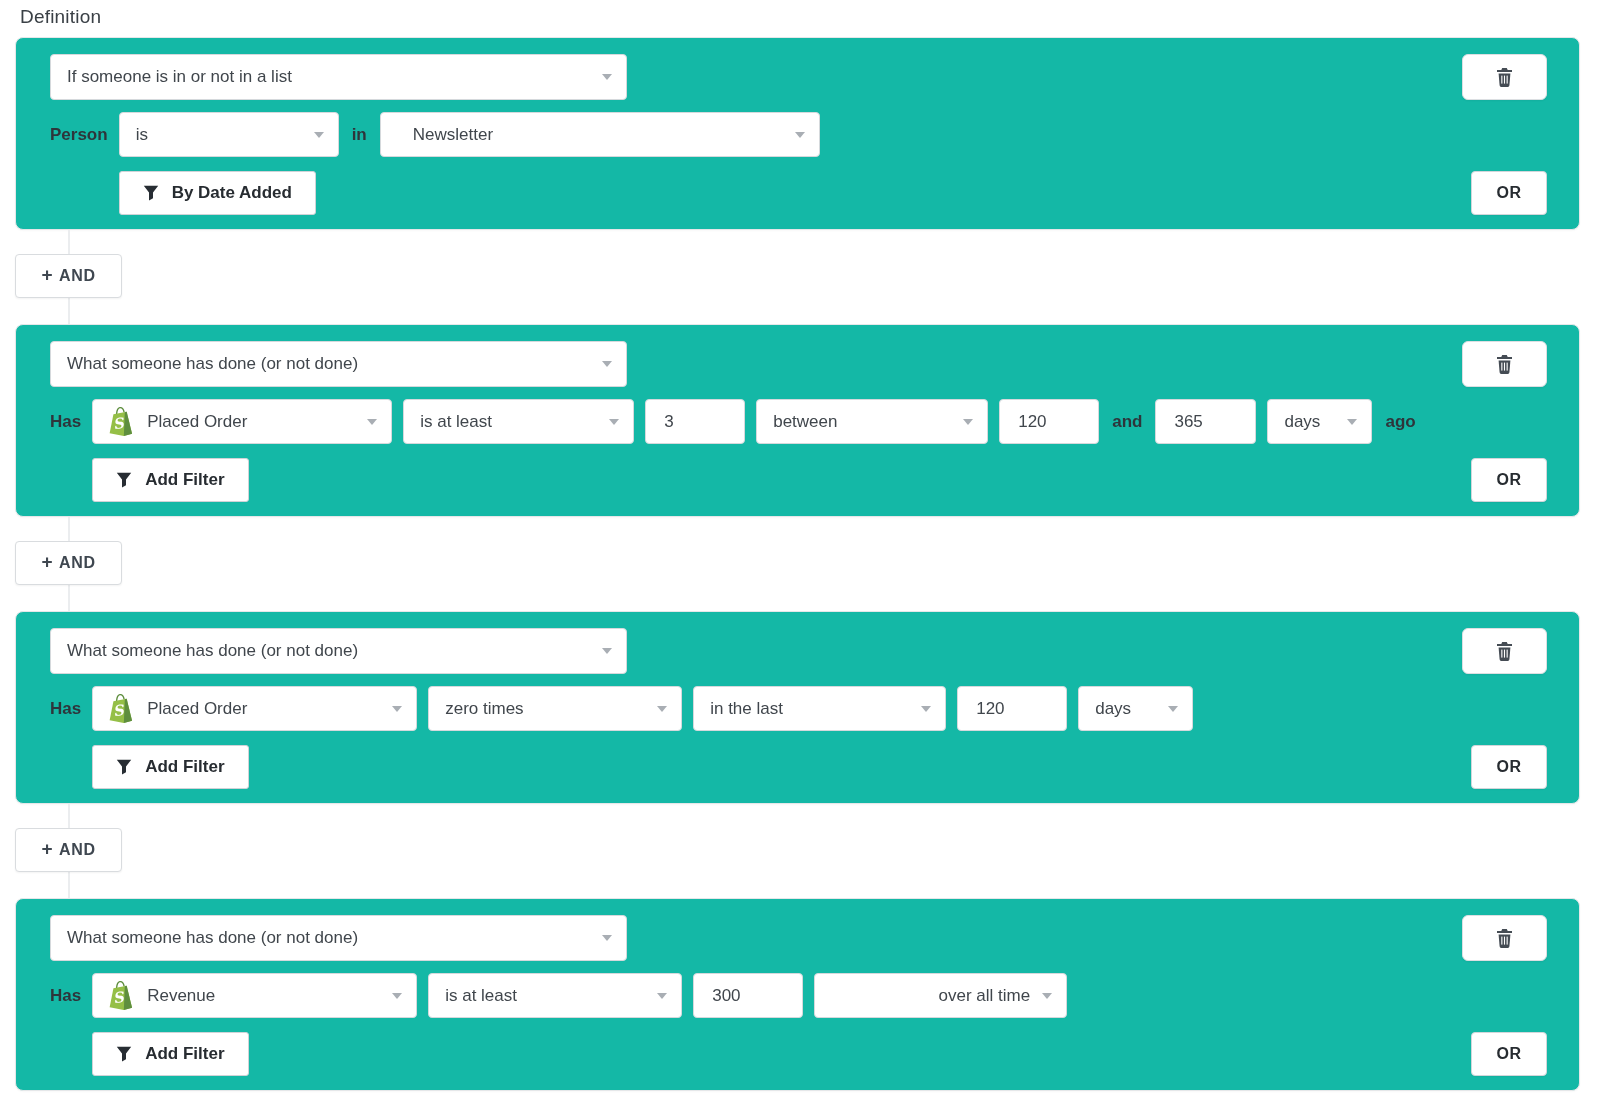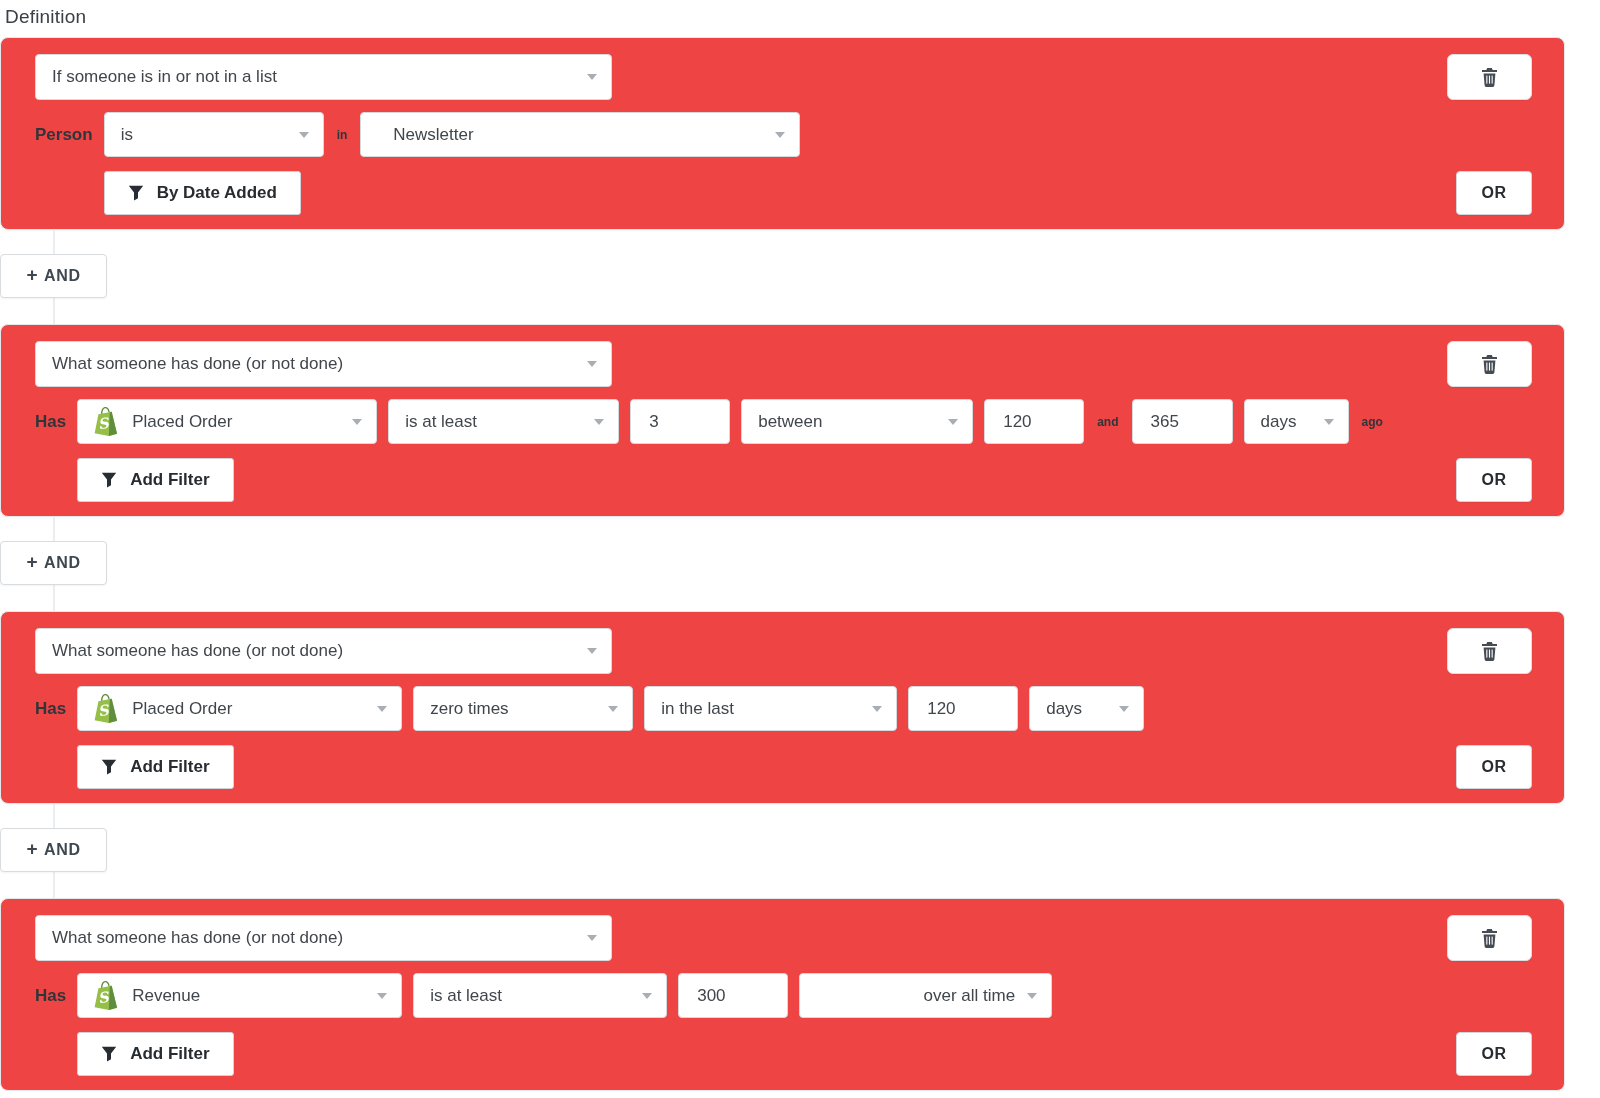--- a/index.html
+++ b/index.html
@@ -3,27 +3,27 @@
 <meta charset="utf-8">
 <style>
   * { box-sizing: border-box; }
   html, body { margin: 0; padding: 0; }
   body {
     width: 1600px; height: 1098px; overflow: hidden;
     background: #ffffff;
     font-family: "Liberation Sans", sans-serif;
     color: #3f464d;
   }
-  .page { width: 1565px; }
+  .page { margin-left: 15px; width: 1565px; }
   .page-title {
     font-size: 19px; font-weight: 400; color: #3a4046;
     margin: 6px 0 9px 5px; letter-spacing: .2px;
   }
   .card {
-    border: 1px solid #e5e7e9; border-radius: 8px; background: #ef4444;
+    border: 1px solid #e5e7e9; border-radius: 8px; background: #14b8a6;
     padding: 16px 32px 16px 34px; height: 193px;
     box-shadow: 0 1px 2px rgba(0,0,0,.03);
   }
   .card-top { display: flex; justify-content: space-between; align-items: flex-start; }
   .select {
     position: relative; height: 45px; background: #fff;
     border: 1px solid #d5d9dc; border-radius: 4px;
     display: flex; align-items: center; padding: 0 36px 0 16px;
     cursor: pointer; white-space: nowrap;
   }
@@ -40,21 +40,21 @@
     border: 1px solid #dcdfe2; border-radius: 6px;
     display: flex; align-items: center; justify-content: center;
     cursor: pointer; box-shadow: 0 1px 2px rgba(0,0,0,.05); padding: 0;
   }
   .card-body {
     display: grid; grid-template-columns: max-content 1fr;
     column-gap: 11px; row-gap: 14px; align-items: center; margin-top: 12px;
   }
   .prefix { font-size: 17px; font-weight: bold; color: #2e353b; }
   .fields { display: flex; align-items: center; gap: 11px; }
-  .inline-label { font-size: 12px; font-weight: bold; color: #2e353b; padding: 0 2px; }
+  .inline-label { font-size: 17px; font-weight: bold; color: #2e353b; padding: 0 2px; }
   .text-input {
     height: 45px; border: 1px solid #d5d9dc; border-radius: 4px;
     padding: 0 10px 0 18px; font-size: 17px; color: #40464c;
     font-family: inherit; background: #fff; outline: none;
   }
   .bottom-row { display: flex; align-items: center; }
   .btn { font-family: inherit; background: #fff; cursor: pointer; }
   .filter-btn {
     display: flex; align-items: center; gap: 13px;
     height: 44px; padding: 0 23px;
@@ -233,21 +233,21 @@
             <div class="select" style="width: 325px;">
               <svg class="shop-icon" viewBox="0 0 37 46" xmlns="http://www.w3.org/2000/svg">
     <path d="M11.5 11 C12 4.5 14.5 1 17.5 1 C20.5 1 22.5 4 23.5 8.5" fill="none" stroke="#5E8E3E" stroke-width="2.2"></path>
     <path d="M6.5 11.5 L27.5 7.5 L36 42.5 L23 46 L0.5 41.8 Z" fill="#95BF47"></path>
     <path d="M27.5 7.5 L36 42.5 L23 46 L24.6 7.9 Z" fill="#5E8E3E"></path>
     <text x="16.5" y="34" text-anchor="middle" font-family="DejaVu Serif, serif" font-style="italic" font-weight="bold" font-size="23" fill="#ffffff" transform="rotate(-7 16.5 27)">S</text>
   </svg>
               <span class="select-value">Placed Order</span>
               <i class="chev"></i>
             </div>
-            <div class="select" style="width: 220px;">
+            <div class="select" style="width: 254px;">
               <span class="select-value">zero times</span>
               <i class="chev"></i>
             </div>
             <div class="select" style="width: 253px;">
               <span class="select-value">in the last</span>
               <i class="chev"></i>
             </div>
             <input class="text-input" value="120" style="width: 110px;">
             <div class="select" style="width: 115px;">
               <span class="select-value">days</span>

